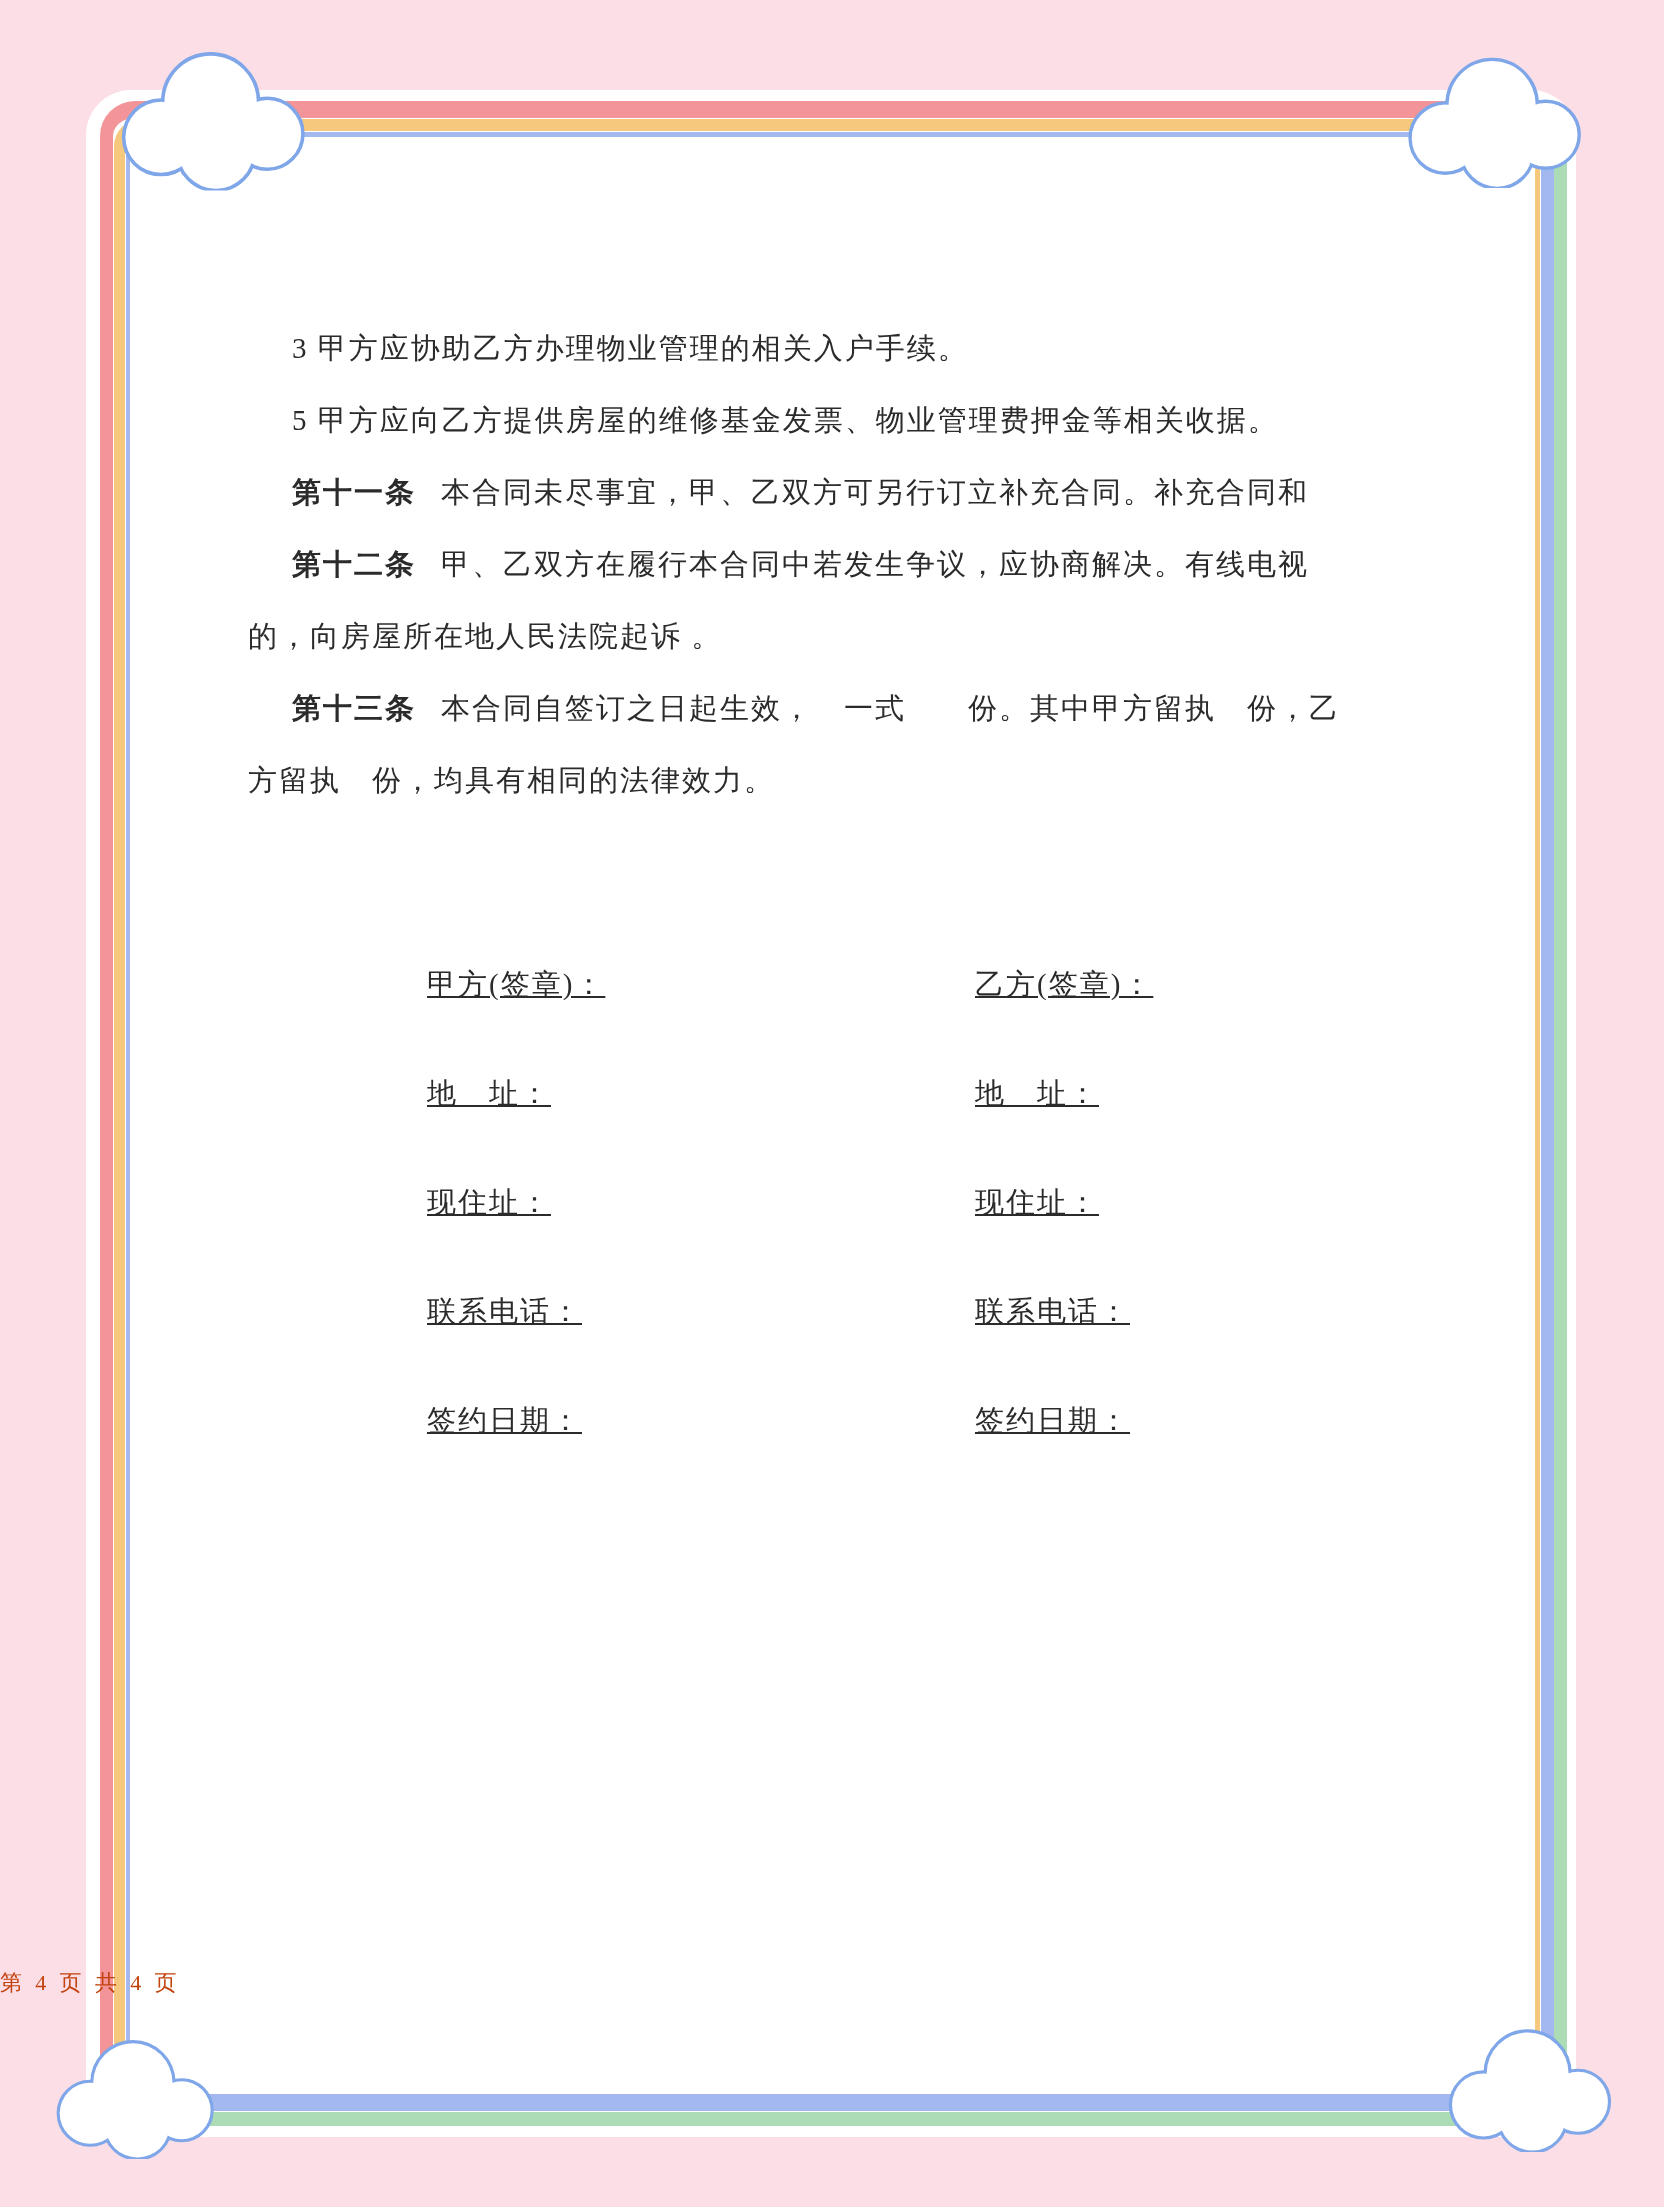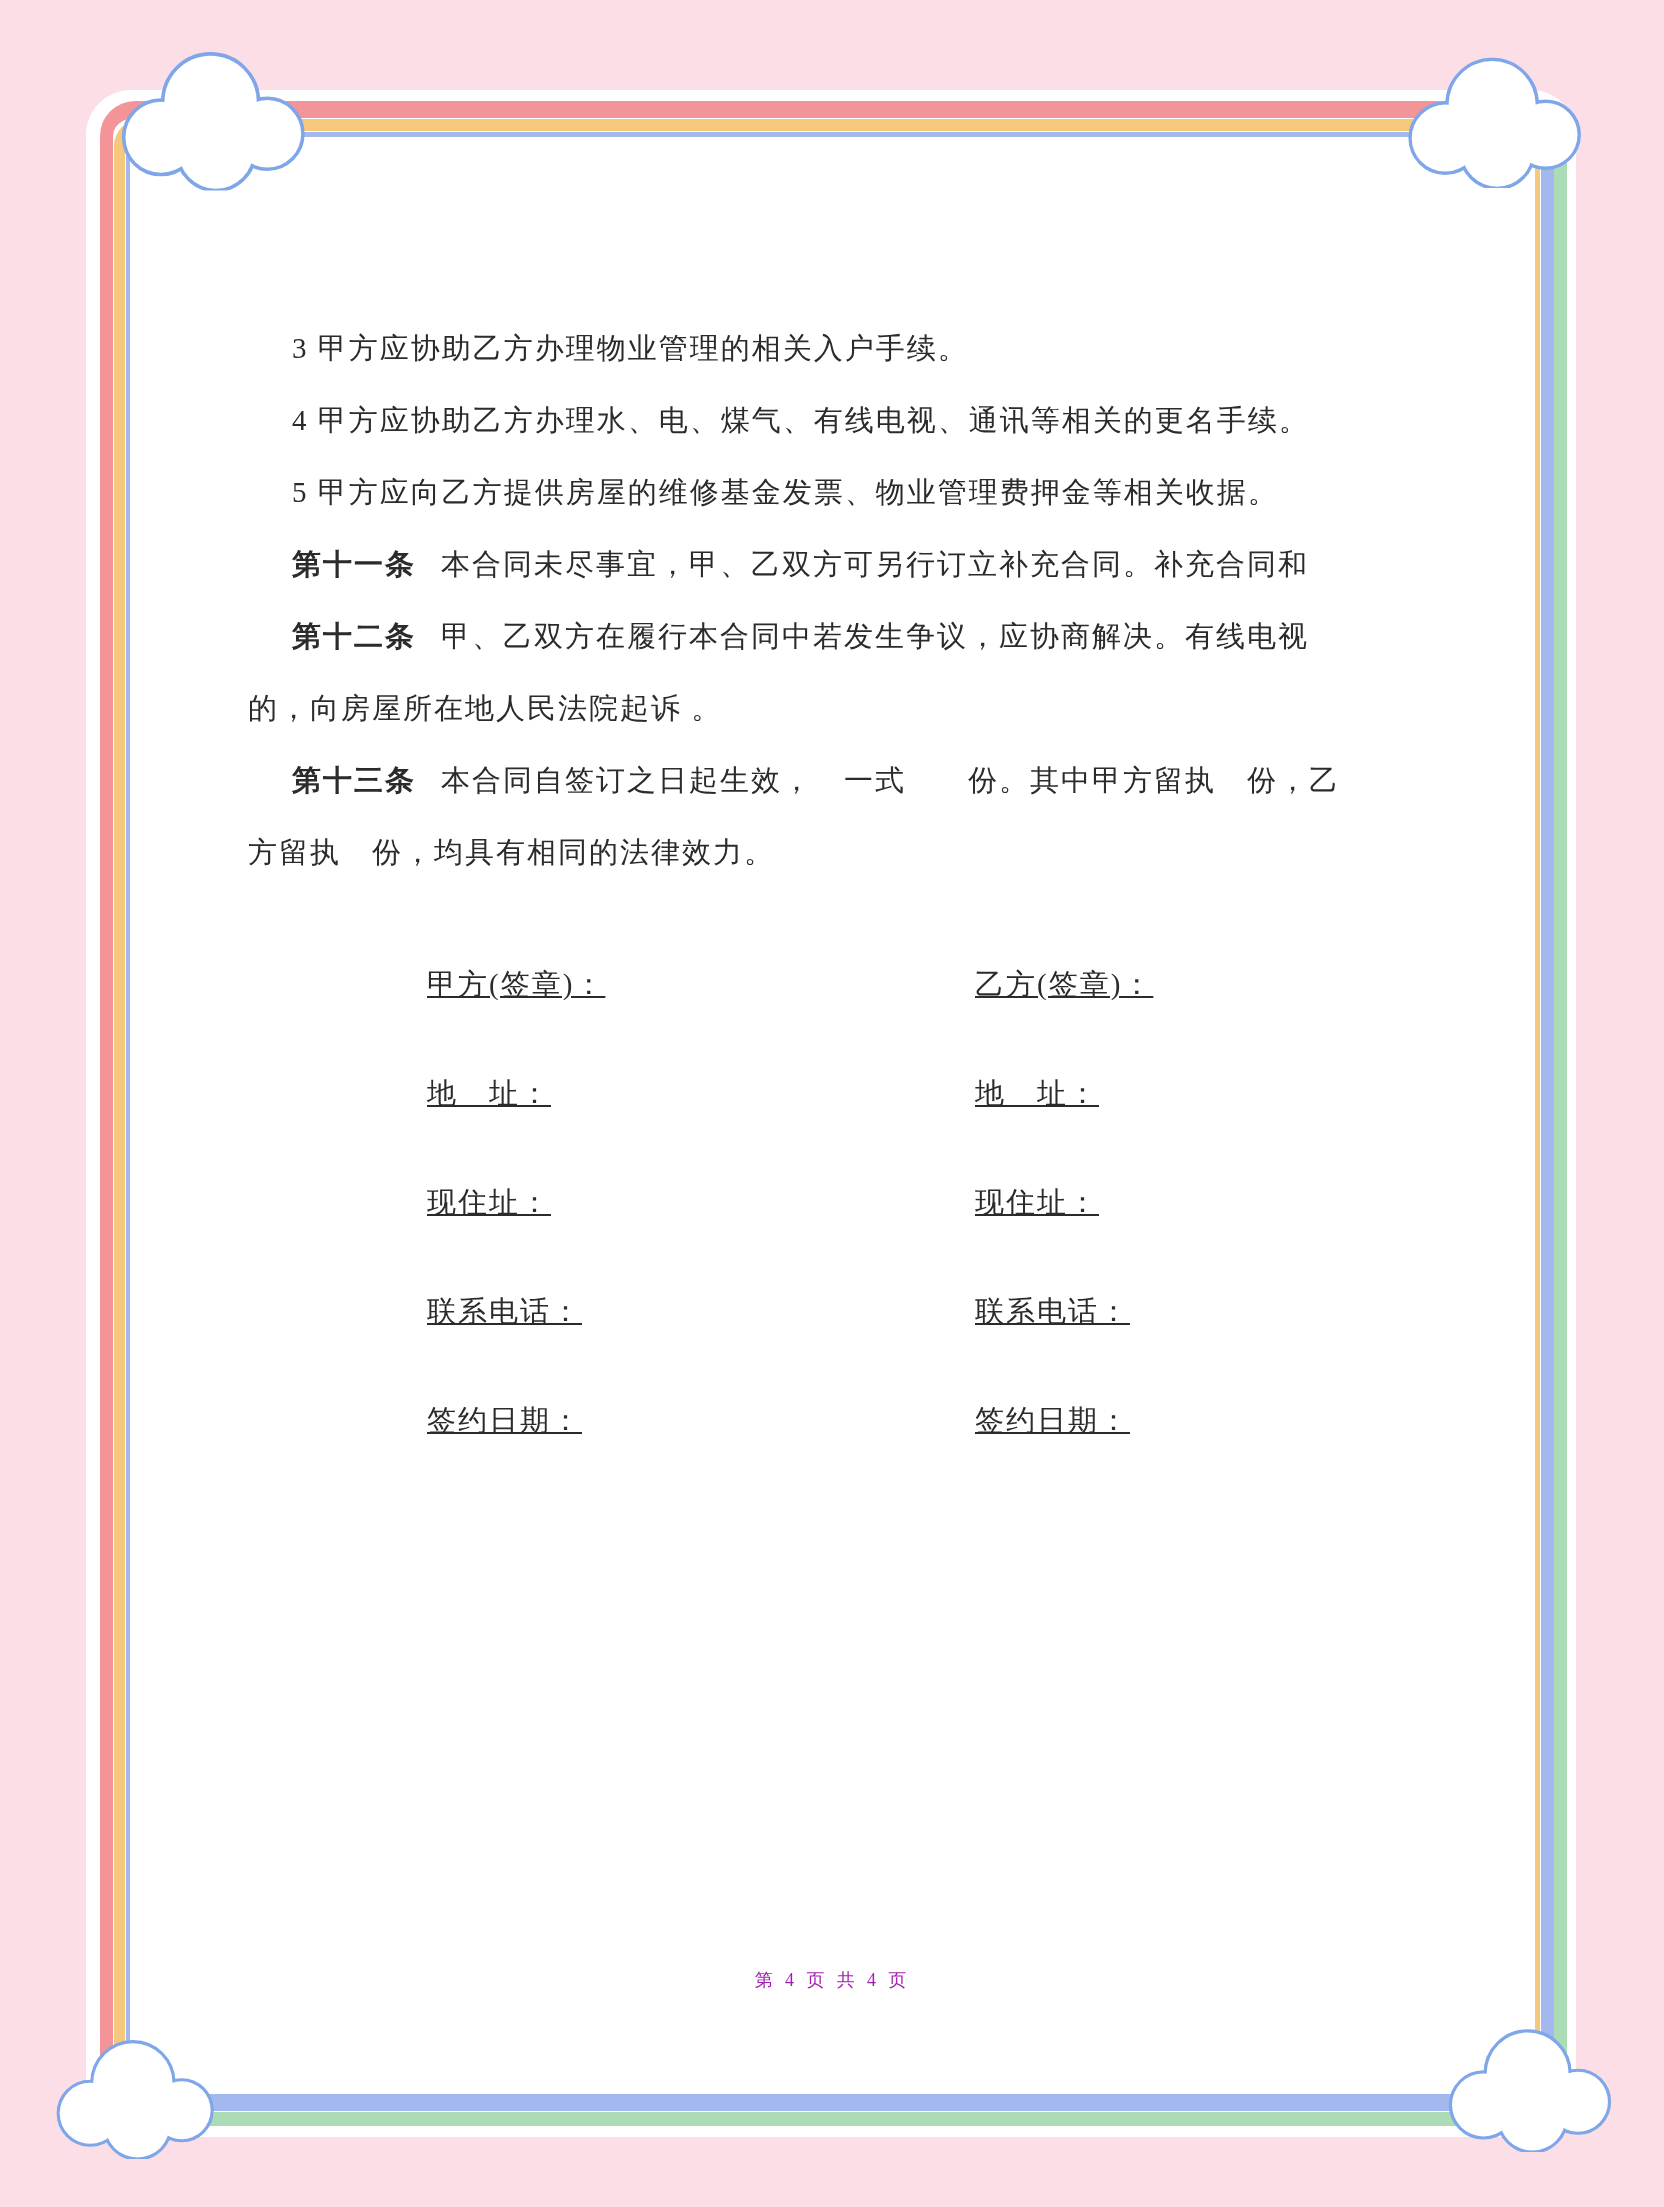--- a/index.html
+++ b/index.html
@@ -35,21 +35,21 @@
   .line { margin:16px; height:56px; line-height:56px; white-space:nowrap; }
   .line.indent { padding-left:44px; }
   .line b { font-weight:bold; margin-right:25px; }
   
   .sig { position:absolute; z-index:2; top:967px; font-size:29px; letter-spacing:2px; }
   .sig p { margin:0 0 74px 0; height:35px; line-height:35px; white-space:nowrap;text-decoration:underline; }
   .sig-left  { left:427px; }
   .sig-right { left:975px; }
   
   .footer { position:absolute; z-index:2; top:1968px; left:0; width:100%;
-    text-align:center; font-size:18px; letter-spacing:3.9px; color:#a21caf; }
+    font-size:22px; letter-spacing:3.9px; color:#c2410c; }
 </style>
 </head>
 <body>
 
 <div class="page-white"></div>
 <div class="ring ring1"></div>
 <div class="ring ring2"></div>
 <div class="ring ring3"></div>
 
 <svg style="position:absolute;width:0;height:0" aria-hidden="true">
@@ -77,21 +77,20 @@
   </svg>
 <svg class="cloud cloud-bl" viewBox="0 0 120 82">
     <use href="#cloud-shape"></use>
   </svg>
 <svg class="cloud cloud-br" viewBox="0 0 120 82">
     <use href="#cloud-shape"></use>
   </svg>
 
 <div class="contract-text">
   <p class="line indent"><span>3 甲方应协助乙方办理物业管理的相关入户手续。</span></p>
-  <p class="line indent"><span>4 甲方应协助乙方办理水、电、煤气、有线电视、通讯等相关的更名手续。</span></p>
   <p class="line indent"><span>5 甲方应向乙方提供房屋的维修基金发票、物业管理费押金等相关收据。</span></p>
   <p class="line indent"><b>第十一条</b><span>本合同未尽事宜，甲、乙双方可另行订立补充合同。补充合同和</span></p>
   <p class="line indent"><b>第十二条</b><span>甲、乙双方在履行本合同中若发生争议，应协商解决。有线电视</span></p>
   <p class="line"><span>的，向房屋所在地人民法院起诉 。</span></p>
   <p class="line indent"><b>第十三条</b><span>本合同自签订之日起生效，　一式　　份。其中甲方留执　份，乙</span></p>
   <p class="line"><span>方留执　份，均具有相同的法律效力。</span></p>
 </div>
 
 <div class="sig sig-left">
   <p>甲方(签章)：</p>

